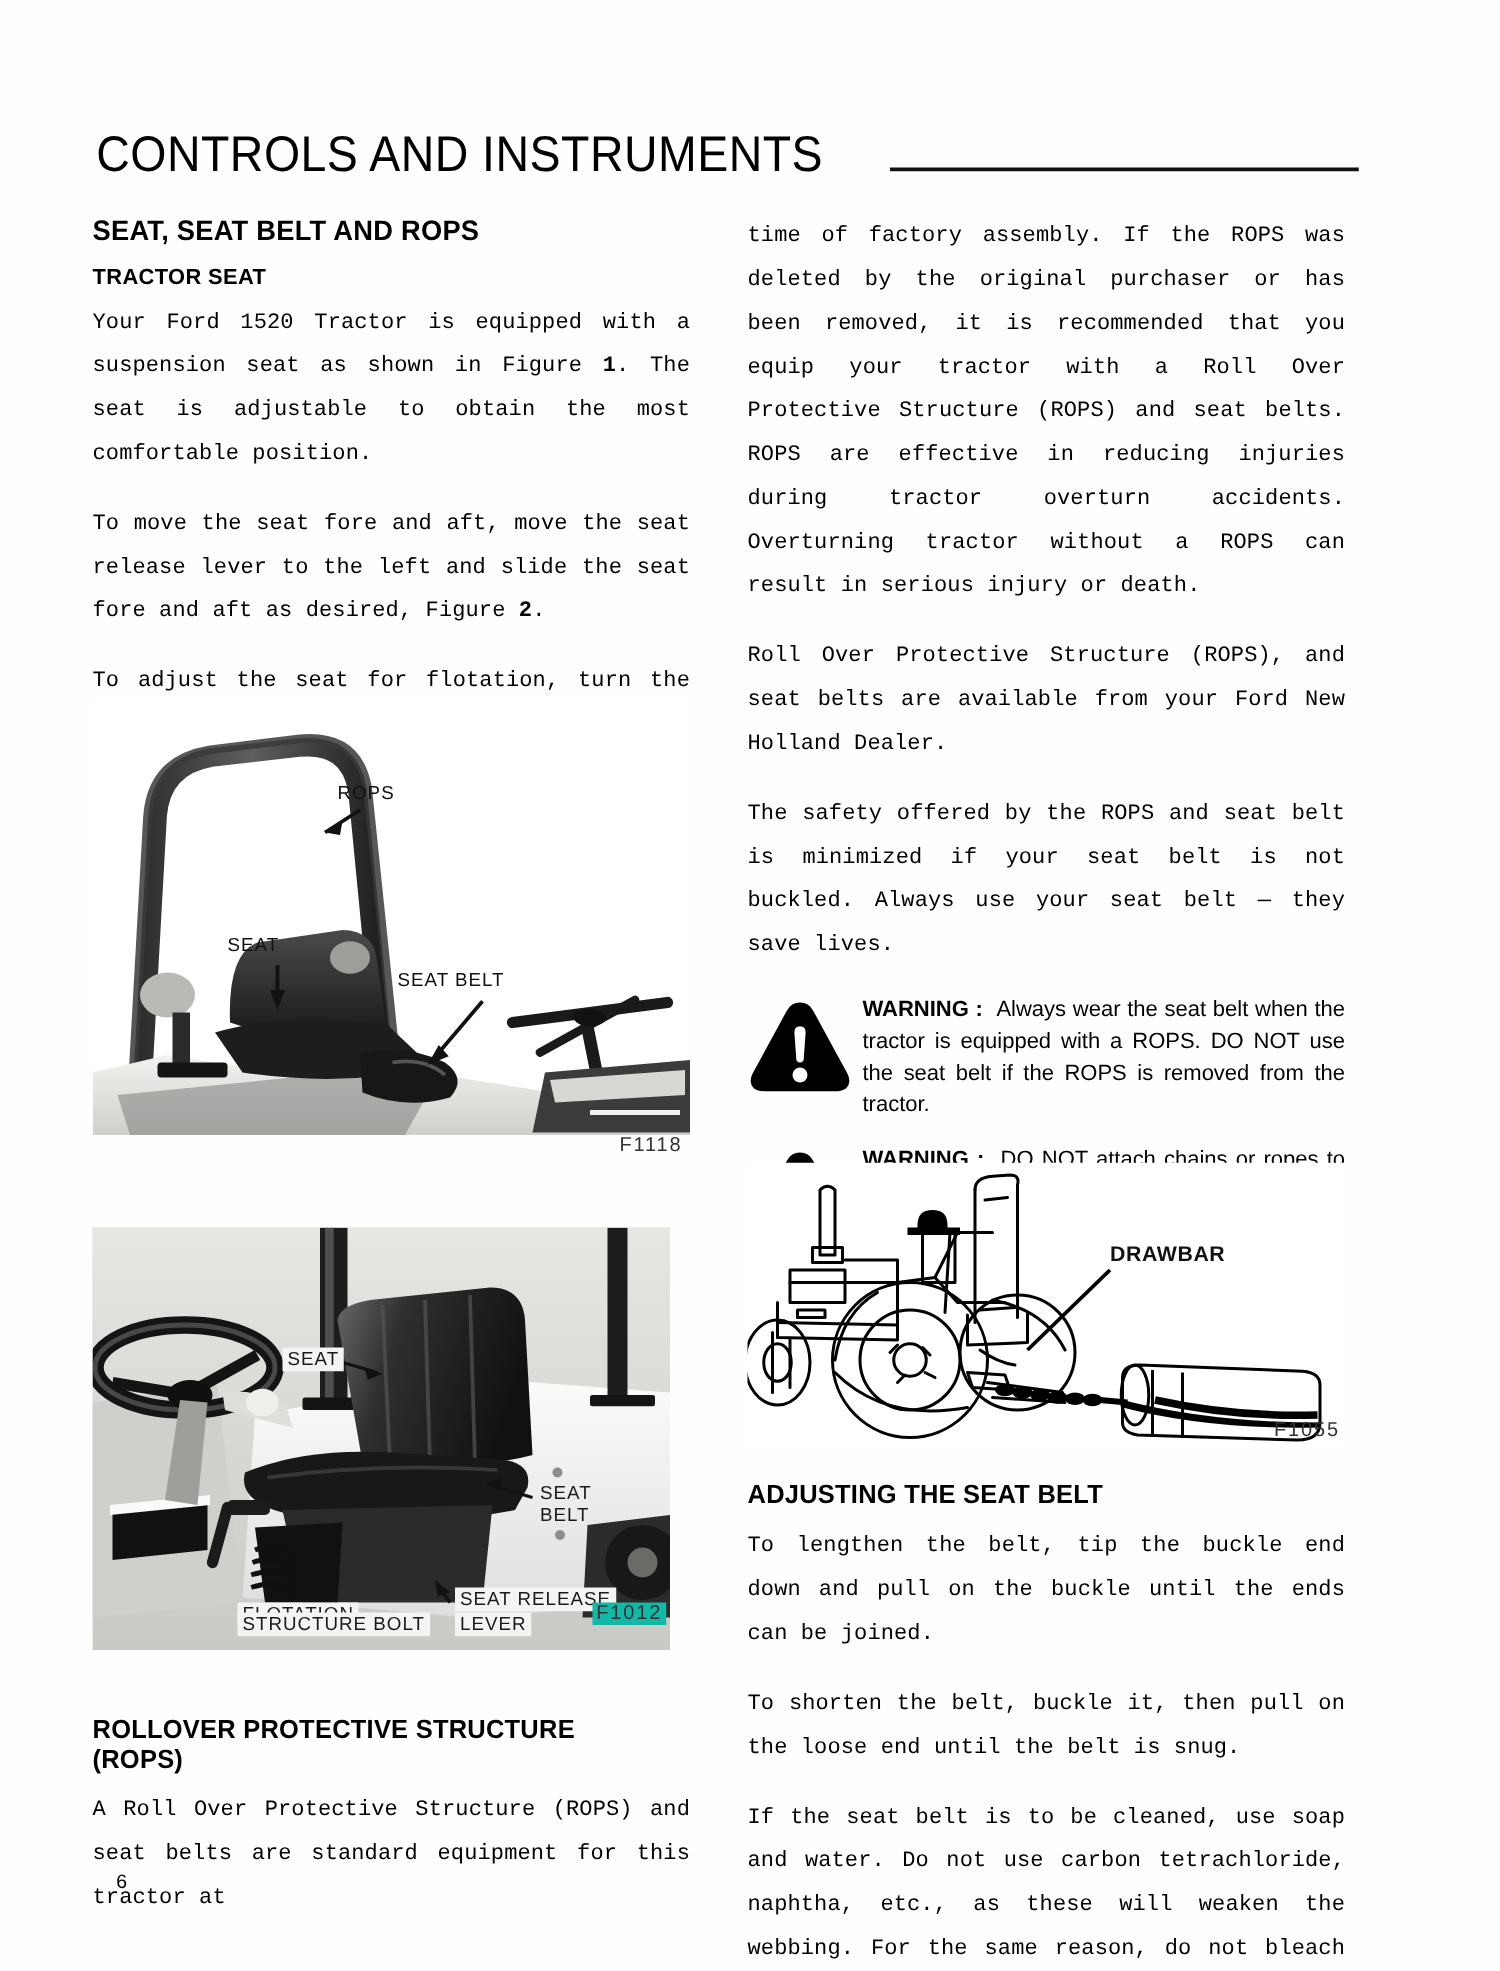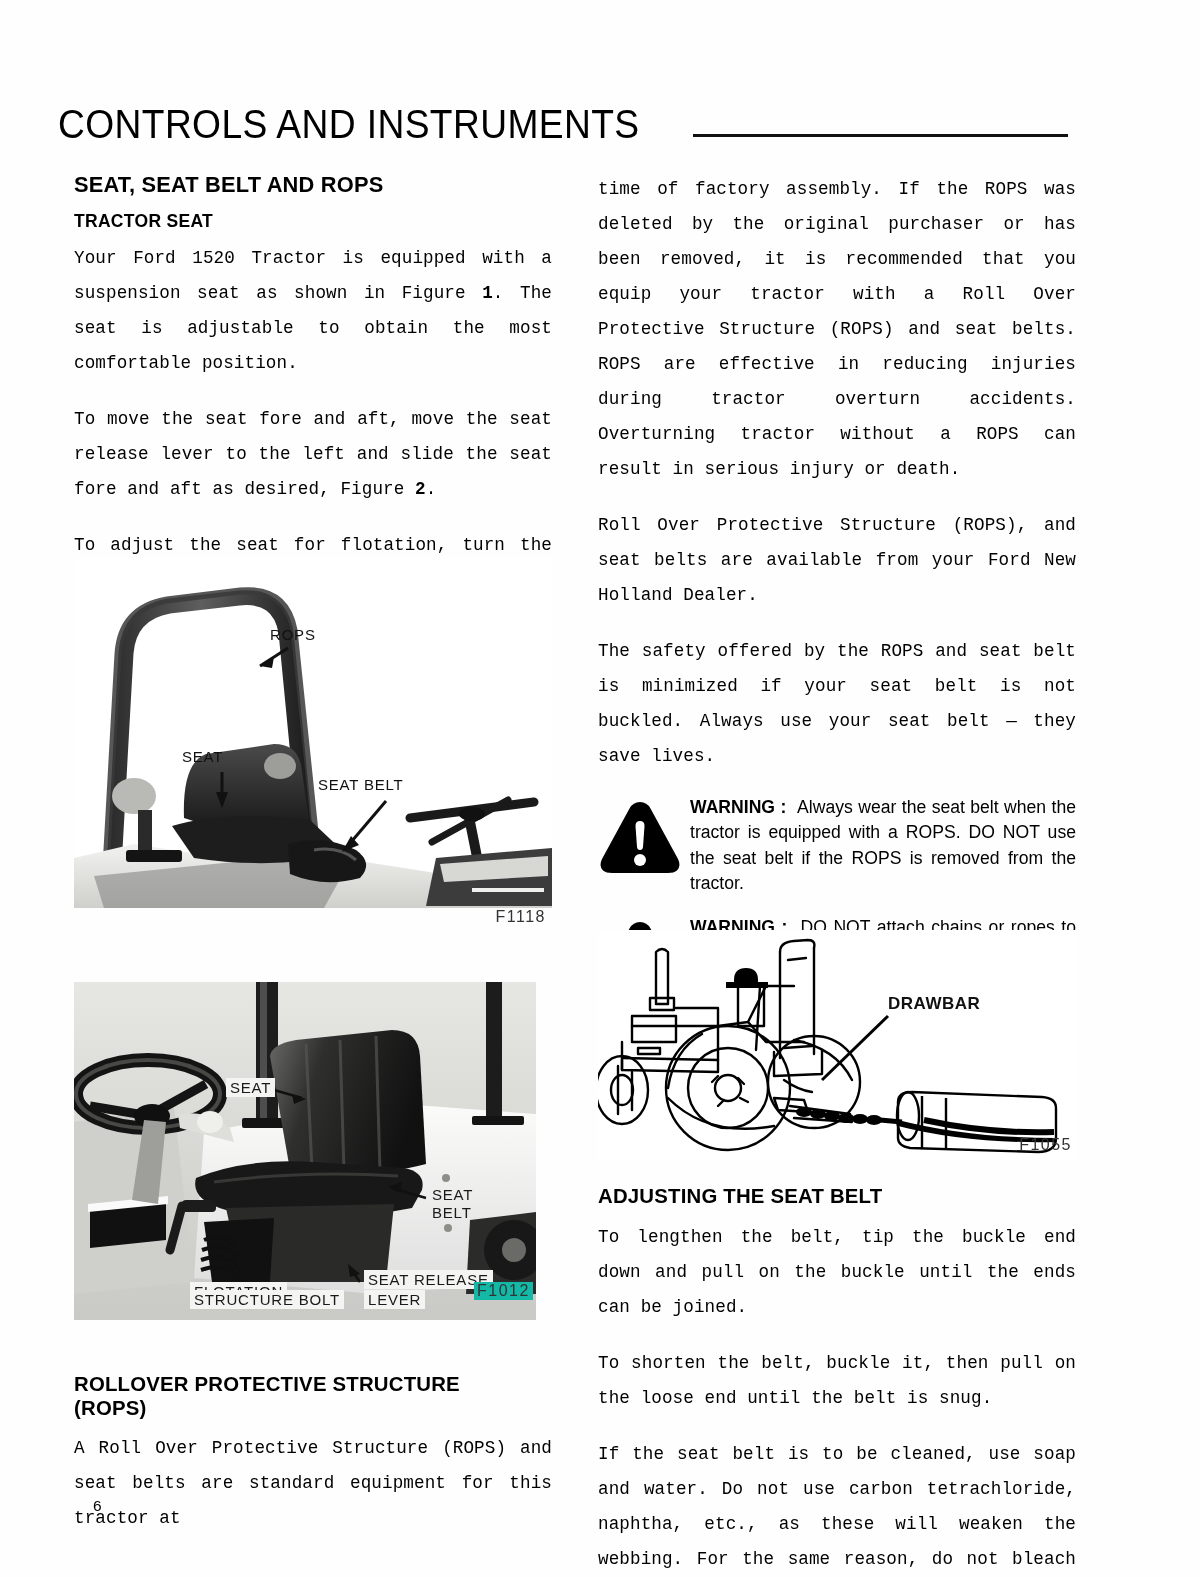--- a/index.html
+++ b/index.html
@@ -16,21 +16,21 @@
   }
   .page {
     position: absolute;
     inset: 0;
     background: #fefefe;
   }
 
   
   .chapter-head {
     position: absolute;
-    left: 58px; top: 92px;
+    left: 77px; top: 92px;
     width: 1010px;
     height: 52px;
     display: flex;
     align-items: flex-end;
   }
   .chapter-title {
     font-size: 40px;
     letter-spacing: 0.4px;
     font-weight: 400;
     white-space: nowrap;

